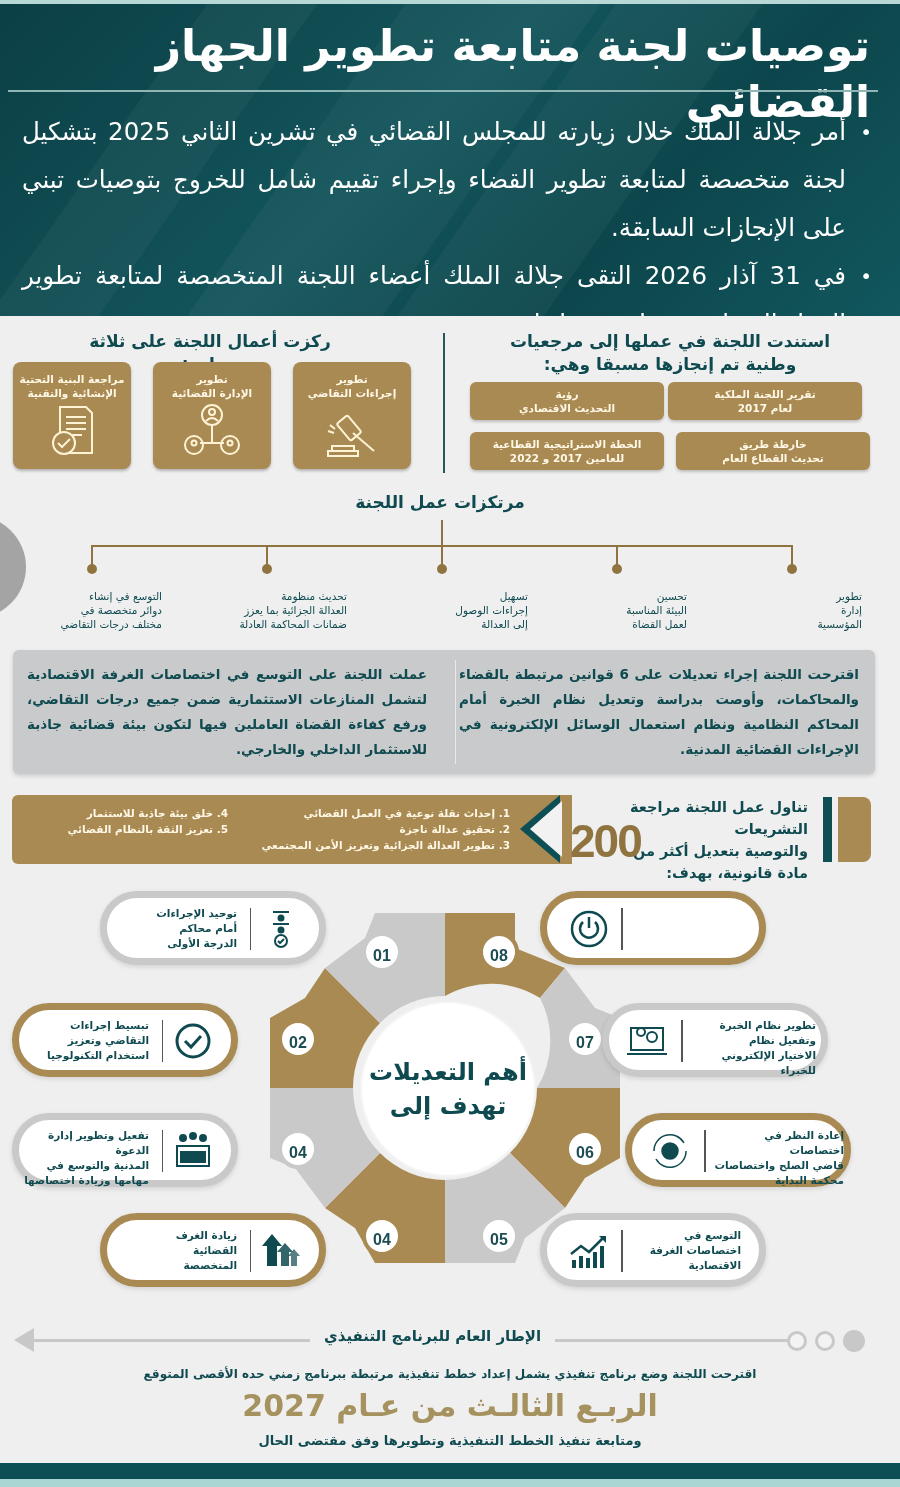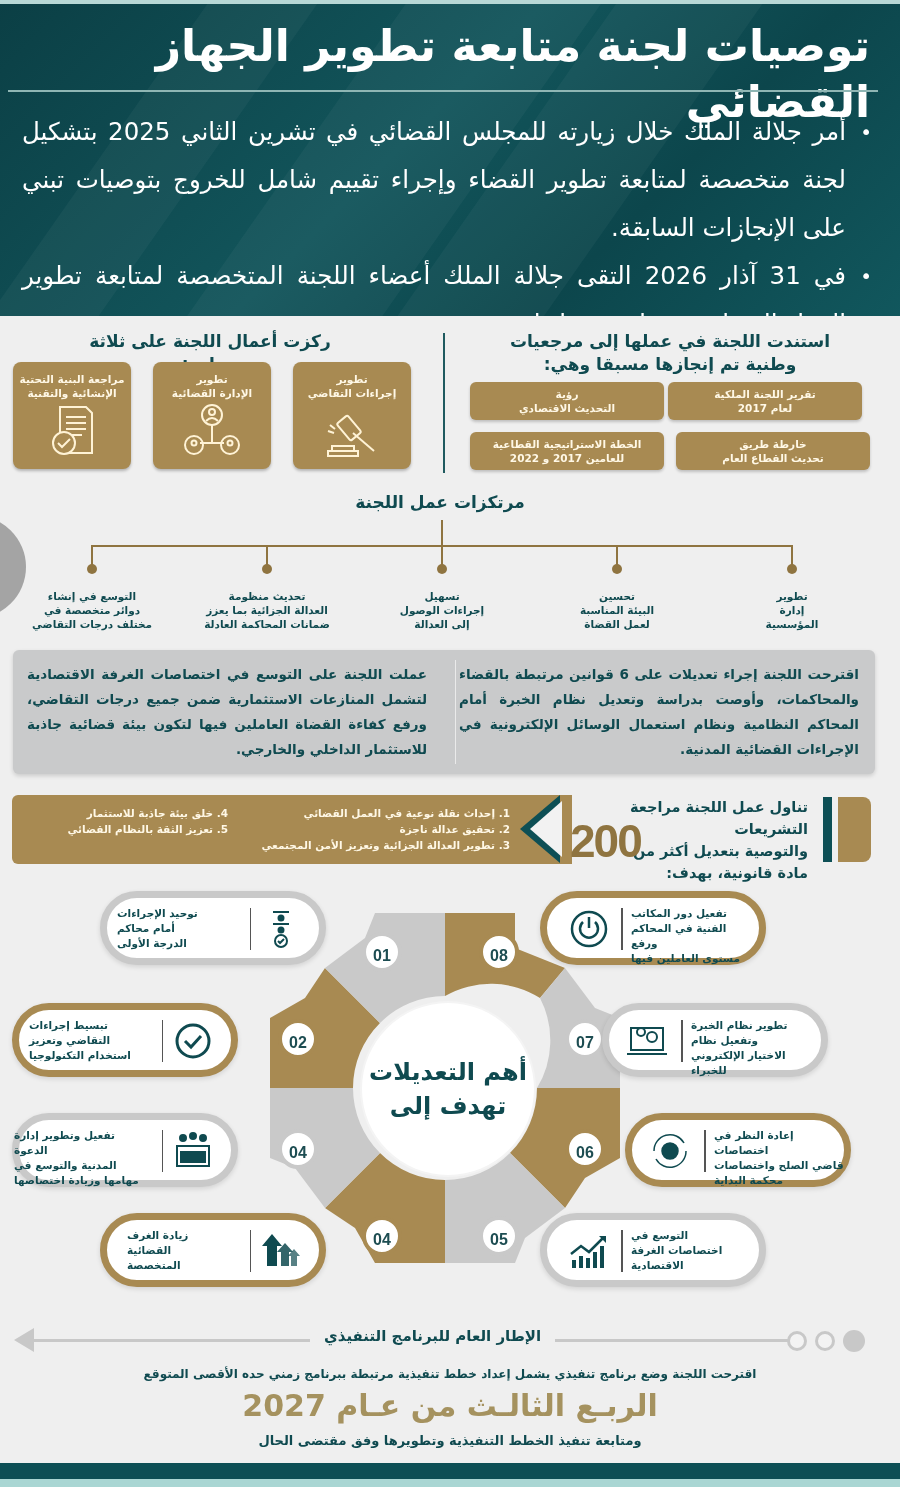--- a/index.html
+++ b/index.html
@@ -17,41 +17,41 @@
 .hdr li::before{content:"•";position:absolute;right:0;top:0;font-size:20px}
 
 .sec-title{position:absolute;color:var(--tx);font-weight:bold;text-align:center}
 .vrule{position:absolute;left:443px;top:333px;width:2px;height:140px;background:#1f5a5f}
 .axis{position:absolute;top:362px;width:118px;height:107px;background:var(--gold);border-radius:8px;box-shadow:0 2px 3px rgba(0,0,0,.25);color:#fff8e6;font-size:10.5px;font-weight:bold;text-align:center;line-height:14px;padding-top:10px}
 .axis svg{position:absolute;left:29px;bottom:10px}
 .ref{position:absolute;width:194px;height:38px;background:var(--gold);border-radius:6px;box-shadow:0 2px 3px rgba(0,0,0,.2);color:#fff8e6;font-size:10.5px;font-weight:bold;text-align:center;line-height:14px;padding-top:5px}
 
 .tree-line{position:absolute;background:var(--goldd)}
 .tree-dot{position:absolute;width:10px;height:10px;border-radius:50%;background:var(--goldd)}
-.pillar{position:absolute;width:140px;color:var(--tx);font-size:10.5px;font-weight:bold;text-align:center;line-height:14px;top:589px}
+.pillar{position:absolute;width:140px;color:var(--tx);font-size:10.5px;font-weight:normal;text-align:right;line-height:14px;top:589px}
 .leftcircle{position:absolute;left:-80px;top:515px;width:106px;height:104px;border-radius:50%;background:#a4a4a4}
 
 .greybox{position:absolute;left:13px;top:650px;width:862px;height:124px;background:#c9cacb;border-radius:6px;box-shadow:0 2px 4px rgba(0,0,0,.15)}
 .greybox .col{position:absolute;top:12px;width:400px;color:var(--tx);font-size:13.5px;font-weight:bold;line-height:25px;text-align:justify}
 .greybox .sep{position:absolute;left:442px;top:10px;width:1px;height:104px;background:#eaeaea}
 
 .band{position:absolute;left:12px;top:795px;width:560px;height:69px;background:var(--gold);border-radius:6px 0 0 6px}
 .band-arrow{position:absolute;left:520px;top:795px;width:0;height:0;border-top:34.5px solid transparent;border-bottom:34.5px solid transparent;border-right:40px solid var(--teal)}
 .band-arrow2{position:absolute;left:530px;top:801px;width:0;height:0;border-top:28.5px solid transparent;border-bottom:28.5px solid transparent;border-right:32px solid #f2f2f2}
 .band ol{position:absolute;list-style:none;color:#fff8e6;font-size:10.5px;font-weight:bold;line-height:16px}
 .goal-text{position:absolute;right:92px;top:796px;width:250px;color:var(--tx);font-size:14.5px;font-weight:bold;line-height:22px}
 .big200{position:absolute;left:570px;top:814px;font-size:46px;font-weight:bold;color:var(--goldd);font-family:"Liberation Sans",sans-serif;letter-spacing:-2px;direction:ltr}
 .tealbar{position:absolute;left:823px;top:797px;width:9px;height:65px;background:var(--teal)}
 .goldtab{position:absolute;left:838px;top:797px;width:33px;height:65px;background:var(--gold);border-radius:0 8px 8px 0}
 
 .wheel{position:absolute;left:270px;top:913px;width:350px;height:350px}
 .hub{position:absolute;left:362px;top:1003px;width:172px;height:172px;border-radius:50%;background:#fff;color:var(--tx);font-size:24px;font-weight:bold;text-align:center;line-height:34px;padding-top:52px;box-shadow:0 0 0 2px #f4f4f4}
 .num{position:absolute;width:40px;height:40px;border-radius:50%;background:#fff;color:#1d4d52;font-size:16px;font-weight:bold;text-align:center;line-height:40px;font-family:"Liberation Sans",sans-serif;border:4px solid}
 .pill{position:absolute;width:226px;height:74px;border-radius:38px;background:#fff;border:7px solid;box-shadow:0 2px 5px rgba(0,0,0,.12)}
-.pill .pt{position:absolute;top:8px;width:120px;color:var(--tx);font-size:10.5px;font-weight:bold;line-height:15px;text-align:left}
+.pill .pt{position:absolute;top:8px;width:120px;color:var(--tx);font-size:10.5px;font-weight:bold;line-height:15px;text-align:right}
 .pill .pd{position:absolute;top:10px;width:1.5px;height:42px;background:#555}
 .pill .pi{position:absolute;top:10px;width:44px;height:42px}
 
 .arrowline{position:absolute;left:30px;top:1339px;width:770px;height:3px;background:#c8c8c8}
 .arrowhead{position:absolute;left:14px;top:1328px;width:0;height:0;border-top:12px solid transparent;border-bottom:12px solid transparent;border-right:20px solid #c8c8c8}
 .ring{position:absolute;top:1331px;width:20px;height:20px;border-radius:50%;border:3px solid #c8c8c8;background:#f3f3f3}
 .fdot{position:absolute;left:843px;top:1330px;width:22px;height:22px;border-radius:50%;background:#c8c8c8}
 .ftitle{position:absolute;left:310px;top:1327px;padding:0 14px;background:#efefef;color:var(--tx);font-size:15px;font-weight:bold}
 .fline{position:absolute;width:900px;left:0;text-align:center;color:var(--tx);font-weight:bold}
 .fbig{color:#a5925f;font-size:30px}
@@ -142,21 +142,21 @@
 <div class="tree-dot" style="left:612px;top:564px"></div>
 <div class="tree-dot" style="left:437px;top:564px"></div>
 <div class="tree-dot" style="left:262px;top:564px"></div>
 <div class="tree-dot" style="left:87px;top:564px"></div>
 <div class="pillar" style="left:722px;white-space:pre-line">تطوير
 إدارة
 المؤسسية</div>
 <div class="pillar" style="left:547px;white-space:pre-line">تحسين
 البيئة المناسبة
 لعمل القضاة</div>
-<div class="pillar" style="left:372px;white-space:pre-line">تسهيل
+<div class="pillar" style="left:388px;white-space:pre-line">تسهيل
 إجراءات الوصول
 إلى العدالة</div>
 <div class="pillar" style="left:187px;width:160px;white-space:pre-line">تحديث منظومة
 العدالة الجزائية بما يعزز
 ضمانات المحاكمة العادلة</div>
 <div class="pillar" style="left:22px;white-space:pre-line">التوسع في إنشاء
 دوائر متخصصة في
 مختلف درجات التقاضي</div>
 
 <div class="greybox">
@@ -264,23 +264,20 @@
     </svg>
 </div>
 
 <div class="pill" style="left:540px;top:891px;border-color:#a88a52">
   <svg class="pi" style="left:20px" viewBox="0 0 44 42" fill="none" stroke="#0f4a50" stroke-width="2.5">
       <circle cx="22" cy="21" r="17"></circle>
       <path d="M16 14 a9 9 0 1 0 12 0"></path>
       <line x1="22" y1="9" x2="22" y2="20"></line>
     </svg>
   <div class="pd" style="left:74px"></div>
-  <div class="pt" style="left:84px;white-space:pre-line;width:125px">تفعيل دور المكاتب
-الفنية في المحاكم ورفع
-مستوى العاملين فيها</div>
 </div>
 
 <div class="pill" style="left:602px;top:1003px;border-color:#c9c9c9">
   <svg class="pi" style="left:16px" viewBox="0 0 44 42" fill="none" stroke="#0f4a50" stroke-width="2">
       <rect x="6" y="8" width="32" height="22"></rect>
       <line x1="2" y1="34" x2="42" y2="34"></line>
       <circle cx="16" cy="12" r="4"></circle>
       <circle cx="27" cy="17" r="5"></circle>
     </svg>
   <div class="pd" style="left:72px"></div>

